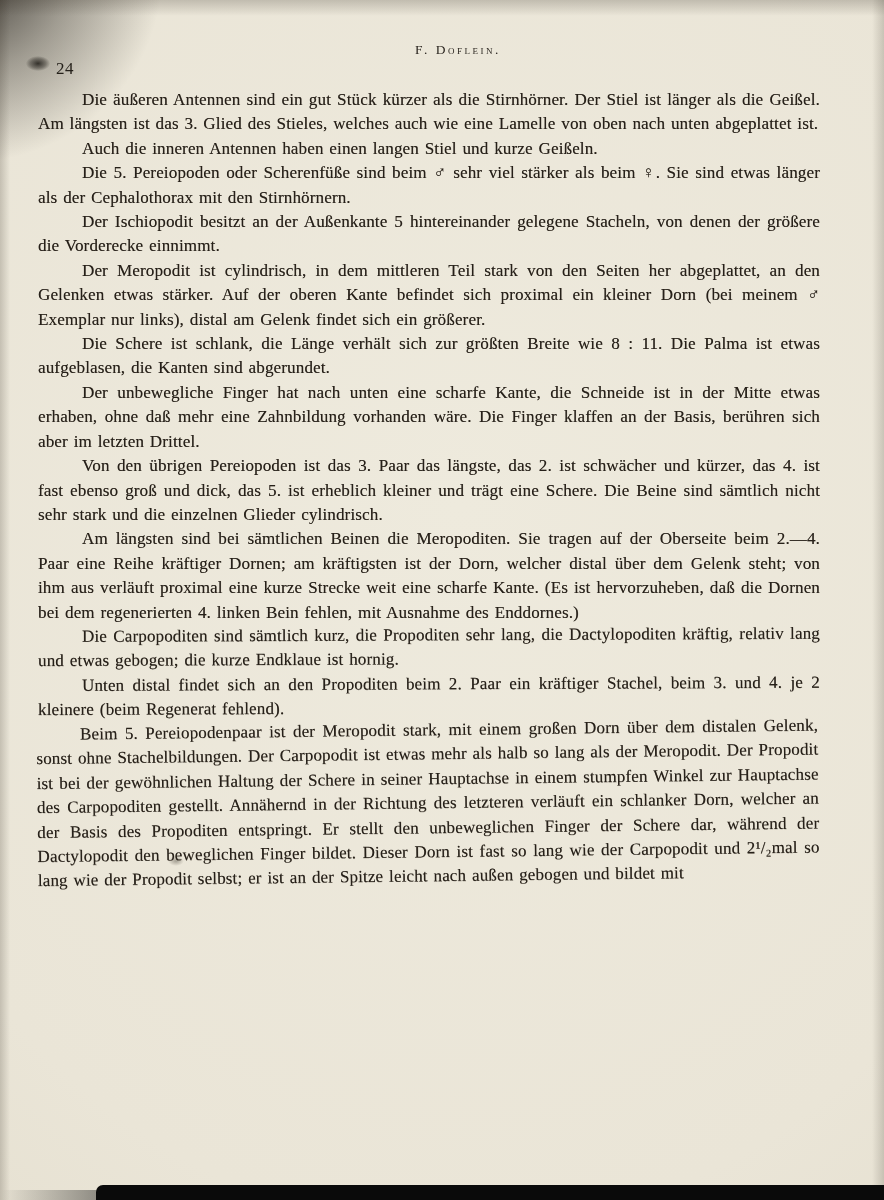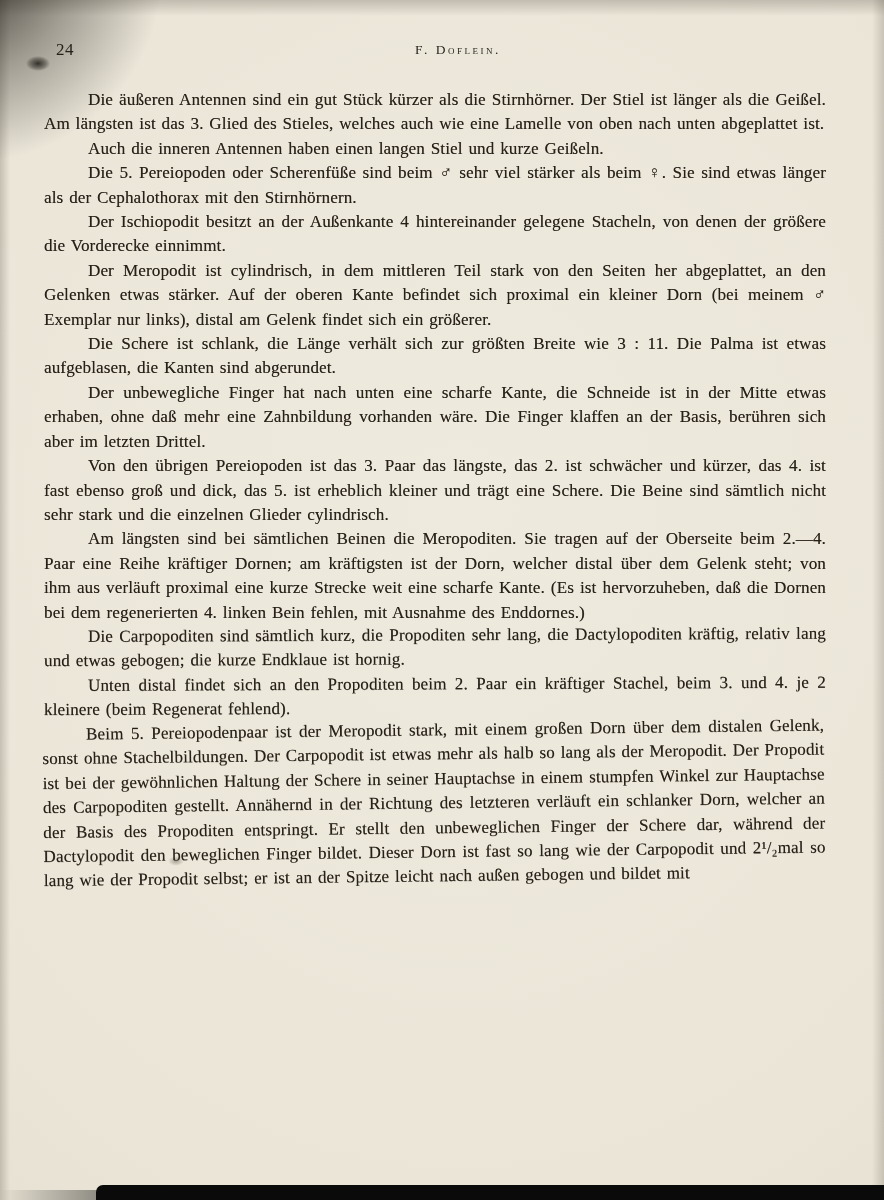--- a/index.html
+++ b/index.html
@@ -50,26 +50,26 @@
   .scan-bar-fade{
     position:absolute;bottom:0;left:0;width:110px;height:10px;
     background:linear-gradient(to right, rgba(10,10,10,0), rgba(10,10,10,.45));
   }
   
   .running-header{
     position:absolute;top:42px;left:0;right:0;text-align:center;
     font-variant:small-caps;letter-spacing:2.5px;font-size:13.5px;color:#2b2620;padding-left:32px;
   }
   .page-number{
-    position:absolute;top:40px;left:56px;font-size:17px;color:#24201a;
+    position:absolute;top:59px;left:56px;font-size:17px;color:#24201a;
     letter-spacing:.5px;
   }
   
   .text-block{
-    position:absolute;top:88px;left:44px;width:782px;
+    position:absolute;top:88px;left:38px;width:782px;
     font-size:17px;line-height:24.4px;text-align:justify;
     letter-spacing:.15px;word-spacing:1.4px;
     text-shadow:0.2px 0.3px 0.45px rgba(40,30,20,.5);
   }
   .para{margin:0;text-indent:44px;}
   .tilt-a{transform:rotate(-0.25deg);transform-origin:0 50%;}
   .tilt-b{transform:rotate(-0.7deg);transform-origin:0 100%;}
 </style>
 </head>
 <body>
@@ -83,23 +83,23 @@
   <div class="ink-spot"></div>
   <div class="ink-spot-2"></div>
 
   <div class="running-header">F. Doflein.</div>
   <div class="page-number">24</div>
 
   <div class="text-block">
     <p class="para">Die äußeren Antennen sind ein gut Stück kürzer als die Stirnhörner. Der Stiel ist länger als die Geißel. Am längsten ist das 3. Glied des Stieles, welches auch wie eine Lamelle von oben nach unten abgeplattet ist.</p>
     <p class="para">Auch die inneren Antennen haben einen langen Stiel und kurze Geißeln.</p>
     <p class="para">Die 5. Pereiopoden oder Scherenfüße sind beim ♂ sehr viel stärker als beim ♀. Sie sind etwas länger als der Cephalothorax mit den Stirnhörnern.</p>
-    <p class="para">Der Ischiopodit besitzt an der Außenkante 4 hintereinander gelegene Stacheln, von denen der größere die Vorderecke einnimmt.</p>
+    <p class="para">Der Ischiopodit besitzt an der Außenkante 5 hintereinander gelegene Stacheln, von denen der größere die Vorderecke einnimmt.</p>
     <p class="para">Der Meropodit ist cylindrisch, in dem mittleren Teil stark von den Seiten her abgeplattet, an den Gelenken etwas stärker. Auf der oberen Kante befindet sich proximal ein kleiner Dorn (bei meinem ♂ Exemplar nur links), distal am Gelenk findet sich ein größerer.</p>
-    <p class="para">Die Schere ist schlank, die Länge verhält sich zur größten Breite wie 3 : 11. Die Palma ist etwas aufgeblasen, die Kanten sind abgerundet.</p>
+    <p class="para">Die Schere ist schlank, die Länge verhält sich zur größten Breite wie 8 : 11. Die Palma ist etwas aufgeblasen, die Kanten sind abgerundet.</p>
     <p class="para">Der unbewegliche Finger hat nach unten eine scharfe Kante, die Schneide ist in der Mitte etwas erhaben, ohne daß mehr eine Zahnbildung vorhanden wäre. Die Finger klaffen an der Basis, berühren sich aber im letzten Drittel.</p>
     <p class="para">Von den übrigen Pereiopoden ist das 3. Paar das längste, das 2. ist schwächer und kürzer, das 4. ist fast ebenso groß und dick, das 5. ist erheblich kleiner und trägt eine Schere. Die Beine sind sämtlich nicht sehr stark und die einzelnen Glieder cylindrisch.</p>
     <p class="para">Am längsten sind bei sämtlichen Beinen die Meropoditen. Sie tragen auf der Oberseite beim 2.—4. Paar eine Reihe kräftiger Dornen; am kräftigsten ist der Dorn, welcher distal über dem Gelenk steht; von ihm aus verläuft proximal eine kurze Strecke weit eine scharfe Kante. (Es ist hervorzuheben, daß die Dornen bei dem regenerierten 4. linken Bein fehlen, mit Ausnahme des Enddornes.)</p>
     <p class="para tilt-a">Die Carpopoditen sind sämtlich kurz, die Propoditen sehr lang, die Dactylopoditen kräftig, relativ lang und etwas gebogen; die kurze Endklaue ist hornig.</p>
     <p class="para tilt-a">Unten distal findet sich an den Propoditen beim 2. Paar ein kräftiger Stachel, beim 3. und 4. je 2 kleinere (beim Regenerat fehlend).</p>
     <p class="para tilt-b">Beim 5. Pereiopodenpaar ist der Meropodit stark, mit einem großen Dorn über dem distalen Gelenk, sonst ohne Stachelbildungen. Der Carpopodit ist etwas mehr als halb so lang als der Meropodit. Der Propodit ist bei der gewöhnlichen Haltung der Schere in seiner Hauptachse in einem stumpfen Winkel zur Hauptachse des Carpopoditen gestellt. Annähernd in der Richtung des letzteren verläuft ein schlanker Dorn, welcher an der Basis des Propoditen entspringt. Er stellt den unbeweglichen Finger der Schere dar, während der Dactylopodit den beweglichen Finger bildet. Dieser Dorn ist fast so lang wie der Carpopodit und 2¹/₂mal so lang wie der Propodit selbst; er ist an der Spitze leicht nach außen gebogen und bildet mit</p>
   </div>
 
   <div class="scan-bar"></div>
   <div class="scan-bar-fade"></div>

